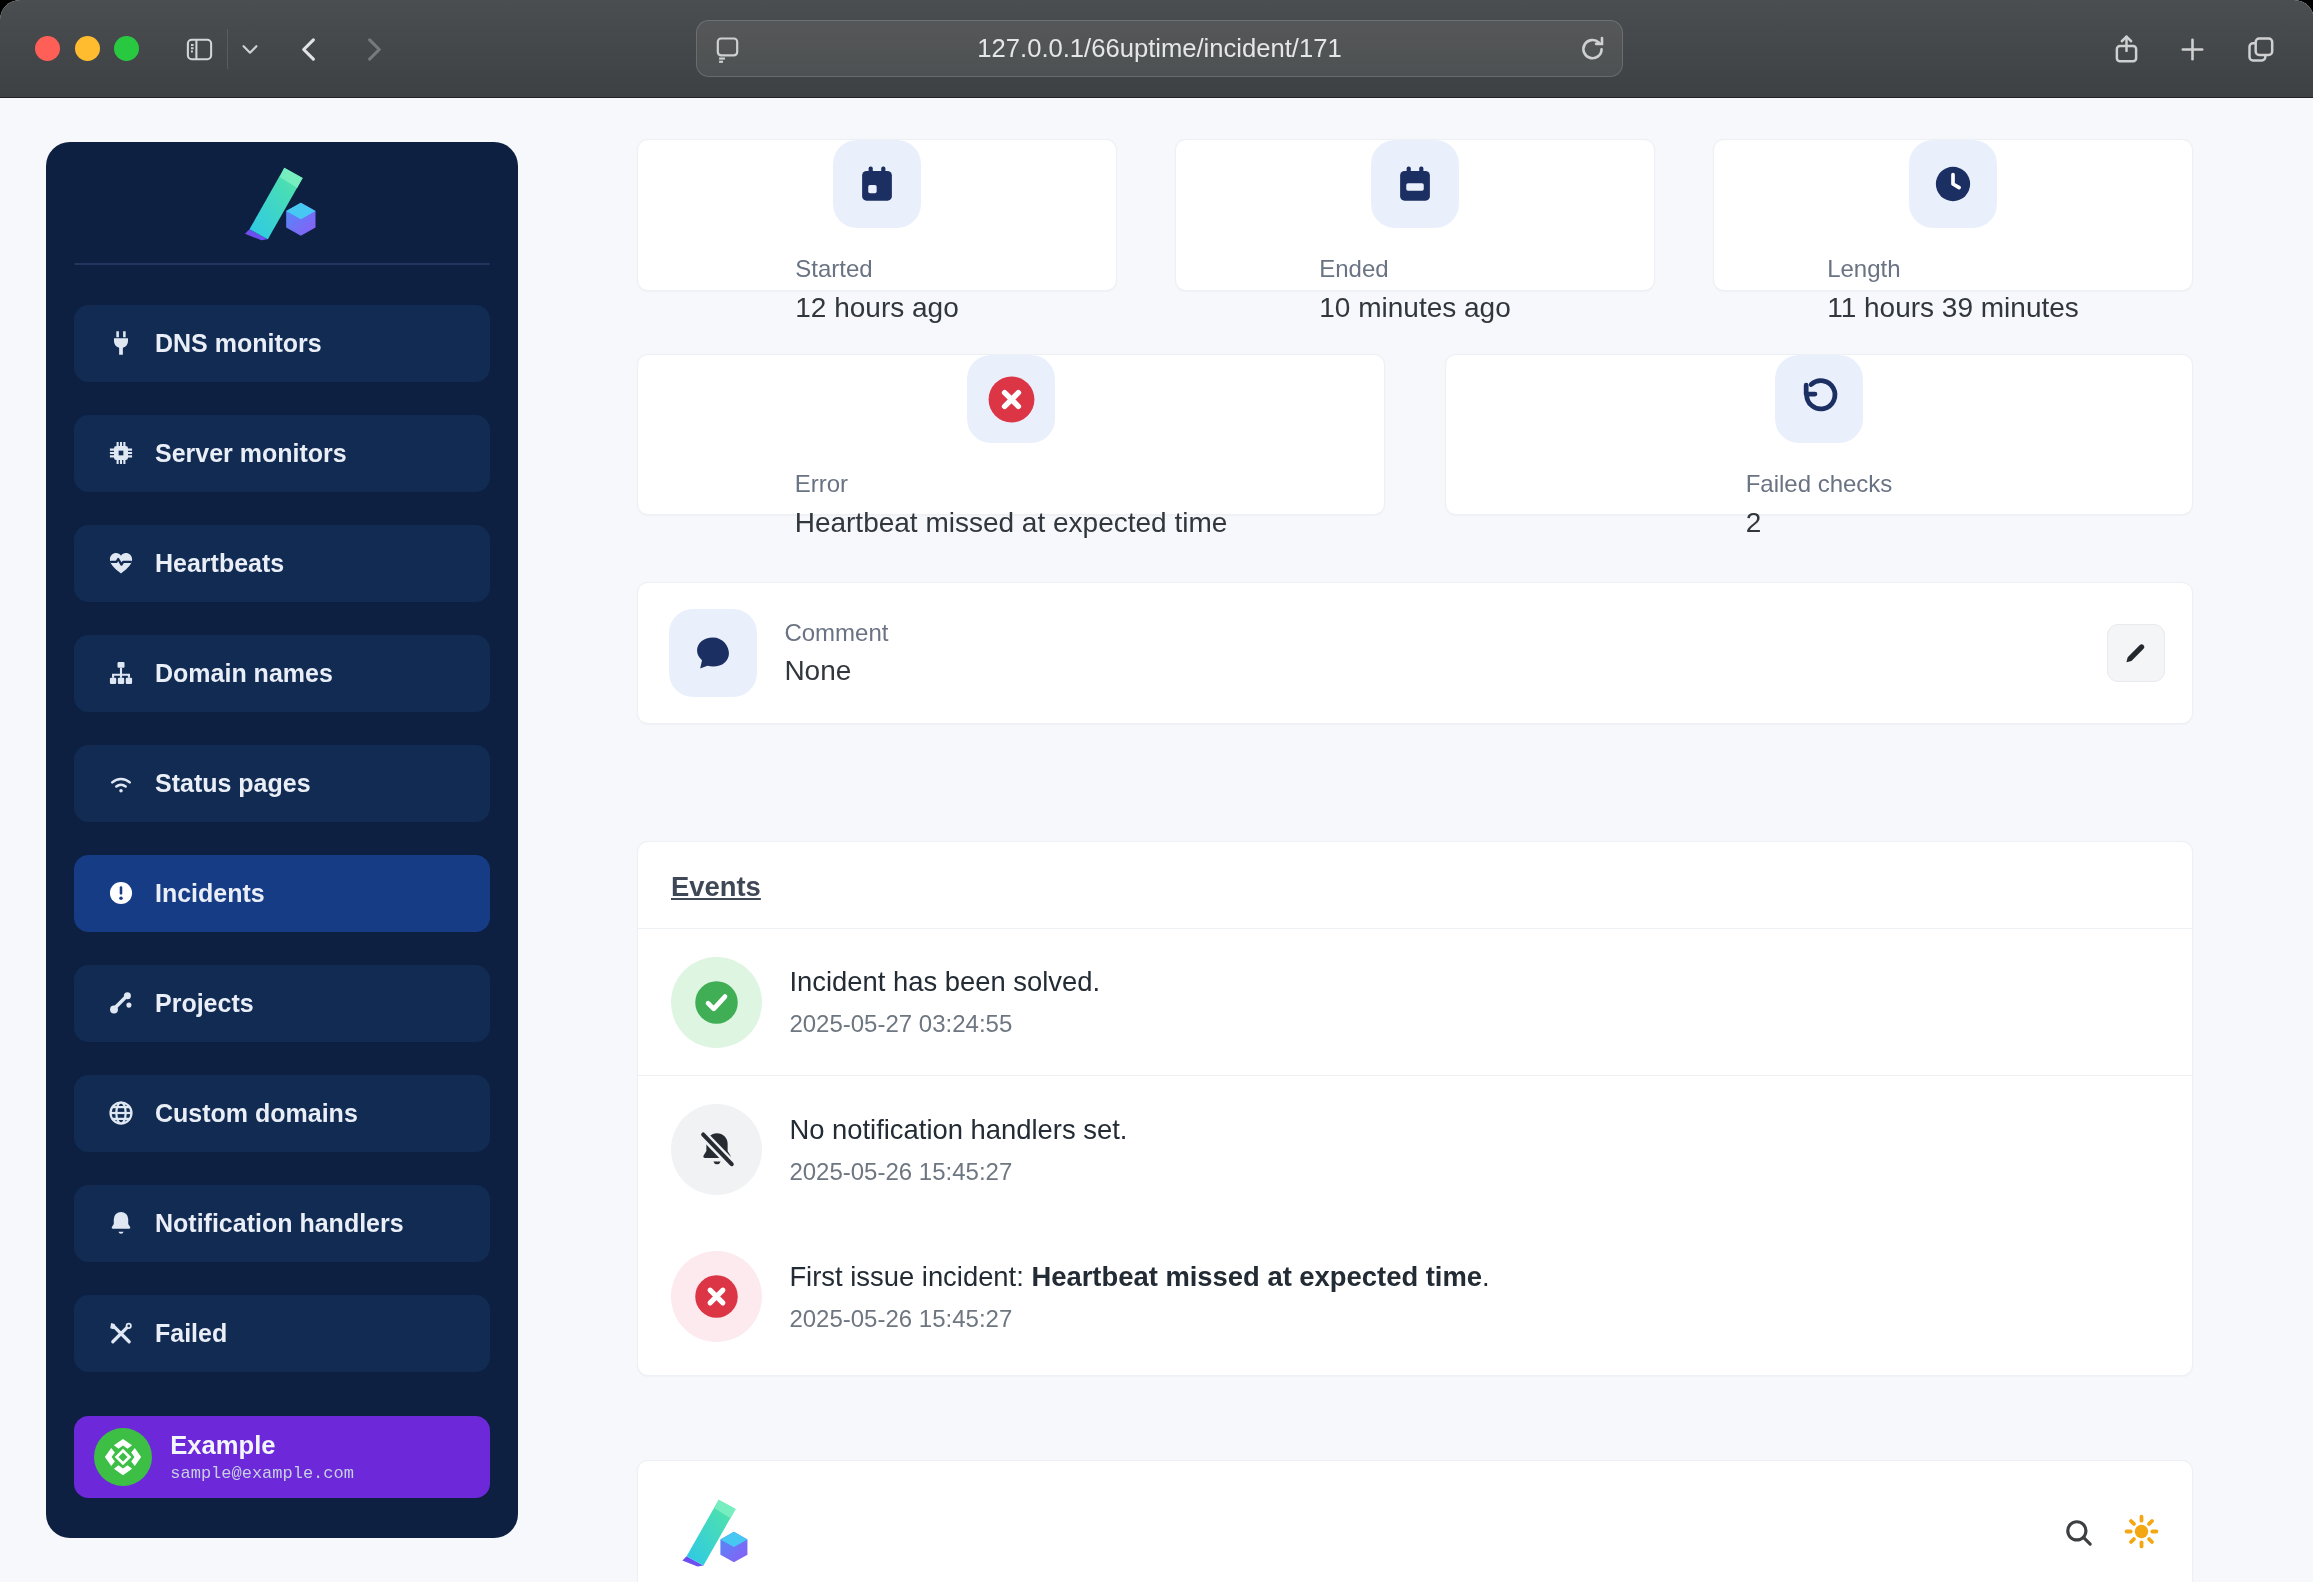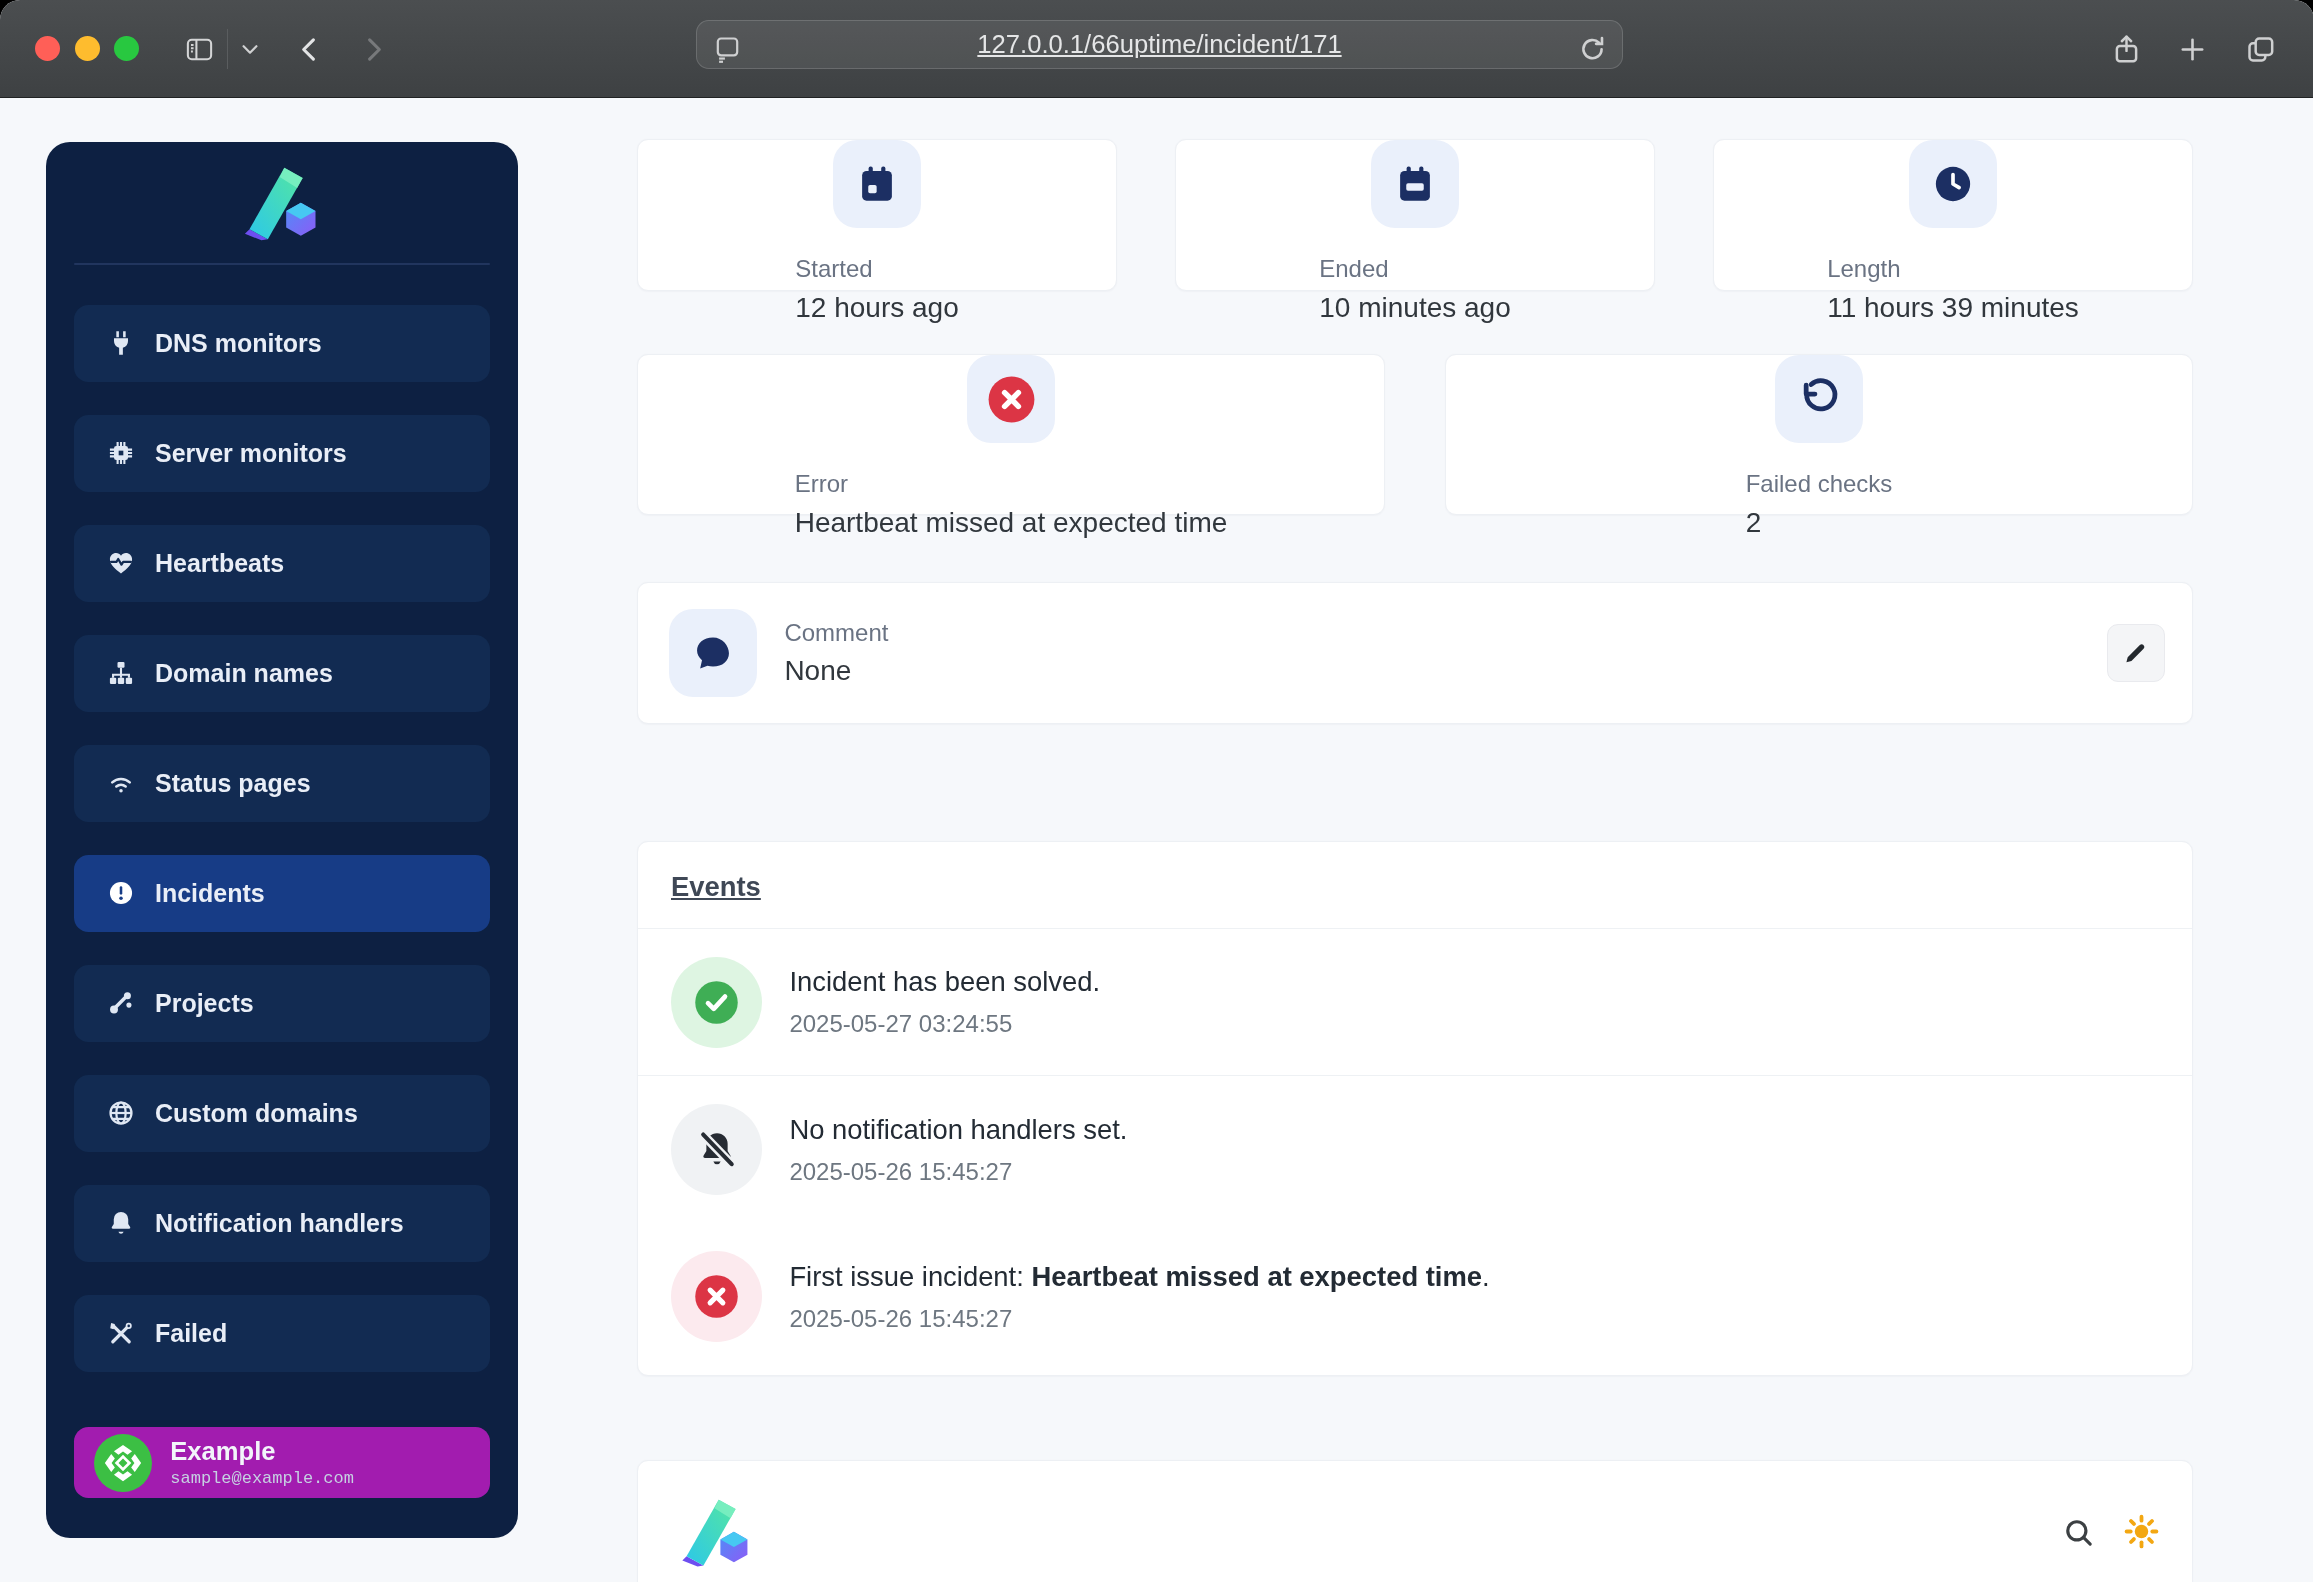--- a/index.html
+++ b/index.html
@@ -8,40 +8,40 @@
   .window { width:2314px; height:1583px; border-radius:20px 20px 0 0; overflow:hidden; background:#f6f8fb; position:relative; }
 
   
   .chrome { position:relative; height:98px; background:linear-gradient(#4b4e50,#3e4143); border-bottom:0.9px solid #202223; }
   .traffic { position:absolute; left:35px; top:36px; display:flex; gap:14.6px; }
   .dot { width:25px; height:25px; border-radius:50%; }
   .dot.r { background:#ff5f57; } .dot.y { background:#febc2e; } .dot.g { background:#28c840; }
   .chrome svg { display:block; }
   .tb { position:absolute; top:0; height:98px; display:flex; align-items:center; justify-content:center; }
   .sep { position:absolute; left:227px; top:29px; width:0.9px; height:40px; background:#5a5d5f; }
-  .url-field { position:absolute; left:696px; top:20px; width:927px; height:49px; border-radius:12.8px;
+  .url-field { position:absolute; left:696px; top:20px; width:927px; height:57px; border-radius:12.8px;
     background:rgba(255,255,255,.07); border:0.9px solid rgba(255,255,255,.15);
-    display:flex; align-items:center; justify-content:center; color:#e5e6e7; font-size:25.6px;text-decoration:underline; }
+    display:flex; align-items:center; justify-content:center; color:#e5e6e7; font-size:25.6px; }
   .url-ico-l { position:absolute; left:14.6px; top:12.8px; }
   .url-ico-r { position:absolute; right:12.8px; top:12px; }
 
   
   .app { position:relative; width:2314px; height:1485px; background:#f6f8fb; }
 
   
   .sidebar { position:absolute; left:46px; top:44px; width:472px; height:1396px; background:#0d2042;
     border-radius:24px; display:flex; flex-direction:column; padding:0 28px; }
   .logo { margin:24px auto 0; }
   .side-div { height:1.8px; background:#21355e; margin-top:20px; border-radius:0.9px; }
   .nav { margin-top:40px; display:flex; flex-direction:column; gap:33px; }
   .nav-item { height:77px; border-radius:14.6px; background:#122b52; display:flex; align-items:center;
     padding-left:33px; gap:20px; color:#e9eef7; font-size:25px; font-weight:600; cursor:pointer; }
   .nav-item.active { background:#173c86; }
   .nav-ic { width:28px; height:28px; color:#dfe7f3; flex:0 0 auto; }
-  .account { margin-top:auto; margin-bottom:40px; height:71px; background:#a21caf; border-radius:14.6px;
+  .account { margin-top:auto; margin-bottom:40px; height:82px; background:#6d28d9; border-radius:14.6px;
     display:flex; align-items:center; padding:0 20px; gap:18.3px; cursor:pointer; }
   .acct-name { color:#f2f5fa; font-size:25.6px; font-weight:700; }
   .acct-mail { color:#c6d0e2; font-size:17px; margin-top:3.7px;font-family:Liberation Mono, monospace; }
 
   
   .main { position:absolute; left:637px; top:0; width:1556px; height:1485px; }
   .card { background:#fff; border:0.9px solid #edf0f4; border-radius:11px; box-shadow:0 0.9px 1.8px rgba(20,30,60,.03); }
   .grid3 { position:absolute; top:41px; width:100%; display:grid; grid-template-columns:1fr 1fr 1fr; gap:58px; }
   .grid3 .card { height:152px; }
   .grid2 { position:absolute; top:256px; width:100%; display:grid; grid-template-columns:1fr 1fr; gap:60px; }

